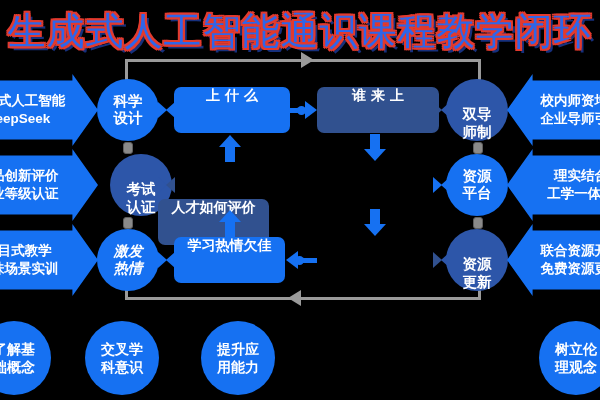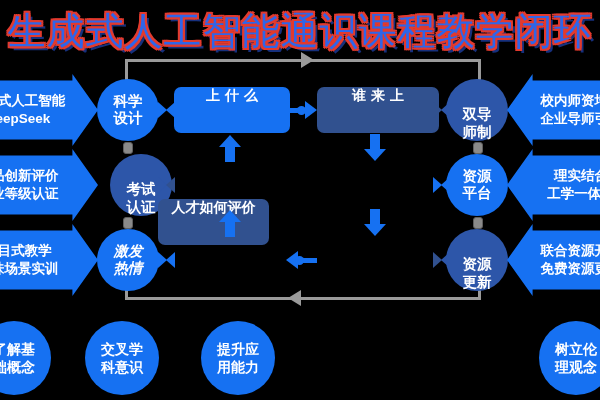--- a/index.html
+++ b/index.html
@@ -104,20 +104,23 @@
 
   <div class="box c-bright sp" style="left:174px;top:87px;width:111px;">
     <span>上什么</span>
   </div>
   <div class="box c-navy sp" style="left:317px;top:87px;width:117px;">
     <span>谁来上</span>
   </div>
   <div class="box c-navy" style="left:158px;top:162px;width:111px;margin-top:37px;">
     <span>人才如何评价</span>
   </div>
+  <div class="box c-bright" style="left:174px;top:237px;width:111px;">
+    <span>学习热情欠佳</span>
+  </div>
 
   <div class="stem" style="left:286px;top:108px;width:14px;height:5px;"></div>
   <div class="dot" style="left:297px;top:106px;"></div>
   <div class="tri ah-r" style="left:305px;top:101px;"></div>
 
   <div class="tri ah-l" style="left:286px;top:251px;"></div>
   <div class="dot" style="left:295px;top:256px;"></div>
   <div class="stem" style="left:302px;top:258px;width:15px;height:5px;"></div>
 
   <div class="tri ah-u" style="left:219px;top:135px;"></div>

